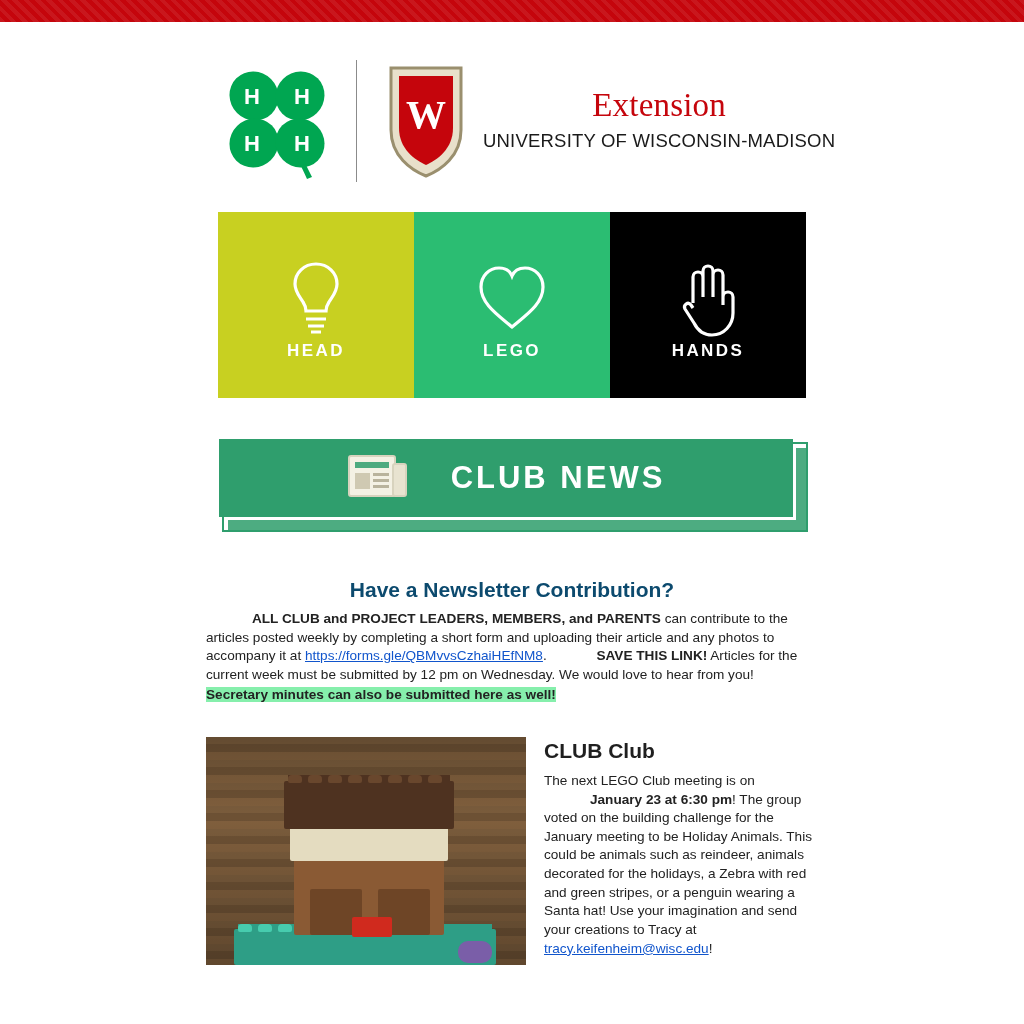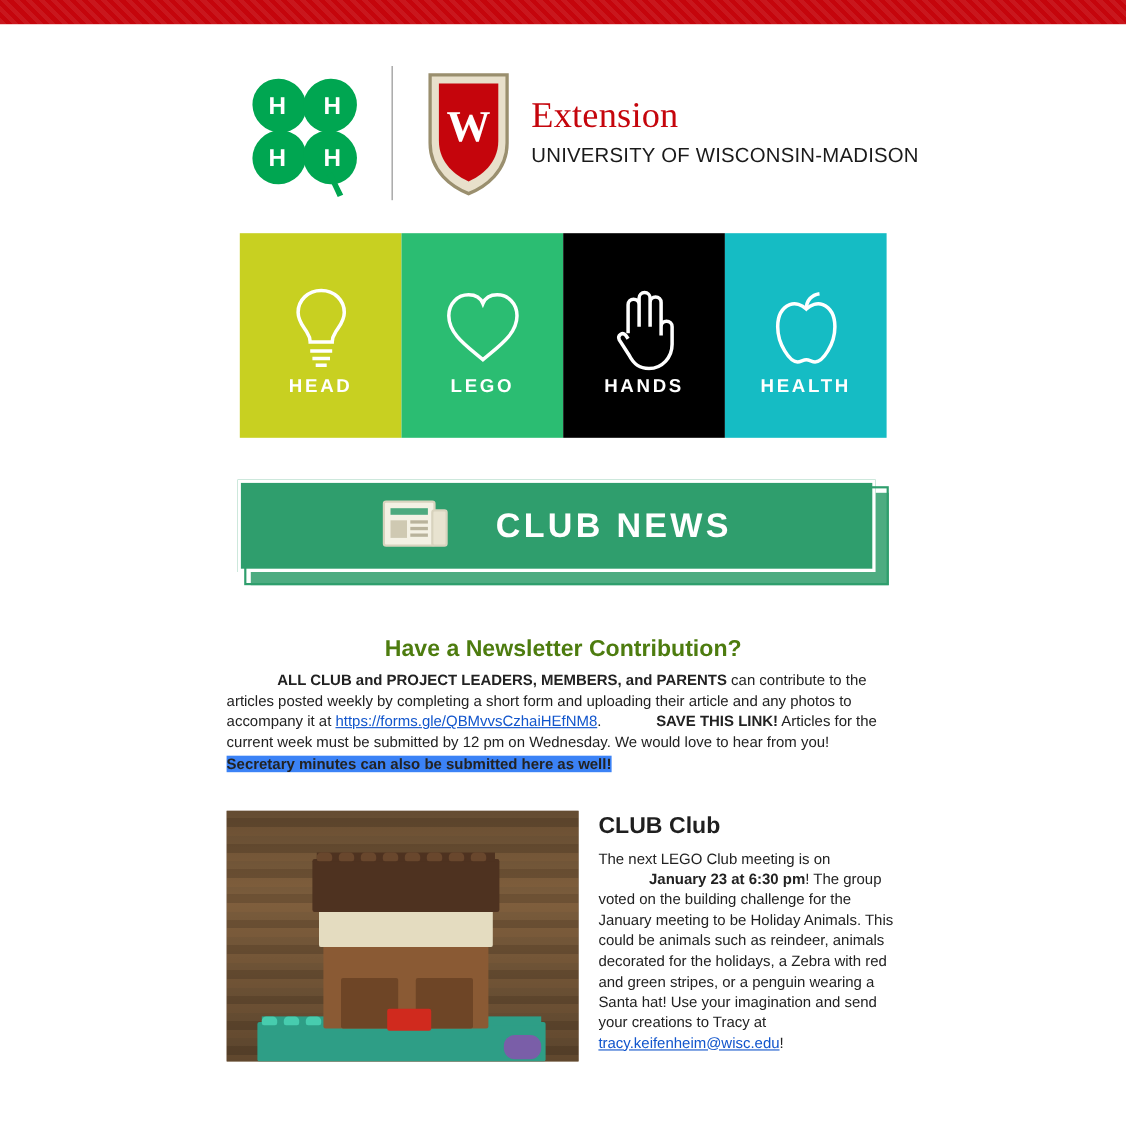--- a/index.html
+++ b/index.html
@@ -53,20 +53,21 @@
     margin-right: 14px;
   }
   .ext-text { line-height: 1; }
   .ext-title {
     color: #c5050c;
     font-size: 33px;
     font-weight: 400;
     letter-spacing: .2px;
     font-family: "Liberation Serif", serif;
     margin-bottom: 7px;
+    text-align: center;
   }
   .ext-sub {
     color: #1a1a1a;
     font-size: 18.5px;
     letter-spacing: .2px;
     font-family: "Liberation Sans", sans-serif;
     line-height: 1.33;
   }
 
   
@@ -150,36 +151,36 @@
   
   .content {
     width: 612px;
     margin: 0 auto;
     padding-left: 0;
   }
   .sec-head {
     text-align: center;
     font-size: 21px;
     font-weight: bold;
-    color: #4d7c0f;
+    color: #0c4a6e;
     margin: 46px 0 8px 0;
   }
   p.body {
     font-size: 13.6px;
     line-height: 1.37;
     color: #222;
     margin: 0;
   }
   .bold { font-weight: bold; margin-left: 46px; }
   a.link {
     color: #1155cc;
     text-decoration: underline;
   }
   .hl {
-    background: #3b82f6;
+    background: #86efac;
     font-weight: bold;
   }
 
   
   .lego-row {
     display: flex;
     margin-top: 32px;
     gap: 18px;
   }
   .lego-photo {
@@ -285,29 +286,20 @@
 
     <div class="cell" style="background:#000000">
       <div class="glyph">
         <svg width="56" height="78" viewBox="0 0 56 78" fill="none" stroke="#ffffff" stroke-width="3.2" stroke-linejoin="round">
           <path d="M13 44V18a5 5 0 0110 0v20M23 38V12a5 5 0 0110 0v26M33 38V16a5 5 0 0110 0v30M43 46v-8a5 5 0 0110 0v16c0 12-9 22-21 22-9 0-14-4-18-12L5 50c-2-4 3-8 6-4l2 3"></path>
         </svg>
       </div>
       <div class="cap">HANDS</div>
     </div>
 
-    <div class="cell" style="background:#15bcc4">
-      <div class="glyph">
-        <svg width="64" height="74" viewBox="0 0 64 74" fill="none" stroke="#ffffff" stroke-width="3.2">
-          <path d="M32 20c-4-4-10-6-15-4C10 19 6 26 6 36c0 16 11 32 18 32 3 0 5-2 8-2s5 2 8 2c7 0 18-16 18-32 0-10-4-17-11-20-5-2-11 0-15 4z"></path>
-          <path d="M32 20c0-8 5-13 12-14"></path>
-        </svg>
-      </div>
-      <div class="cap">HEALTH</div>
-    </div>
   </div>
 
   <div class="clubnews-wrap">
     <div class="cn-shadow"></div>
     <div class="cn-main">
       <span>
         <svg width="62" height="52" viewBox="0 0 62 52">
           <rect x="2" y="6" width="46" height="40" rx="2" fill="#f4f1e4" stroke="#d8d3be" stroke-width="2"></rect>
           <rect x="46" y="14" width="13" height="32" rx="2" fill="#e8e3d0" stroke="#d8d3be" stroke-width="2"></rect>
           <rect x="8" y="12" width="34" height="6" fill="#2f9e6d" opacity=".85"></rect>

